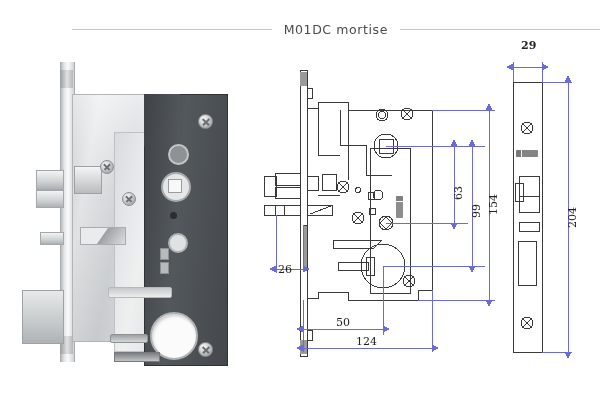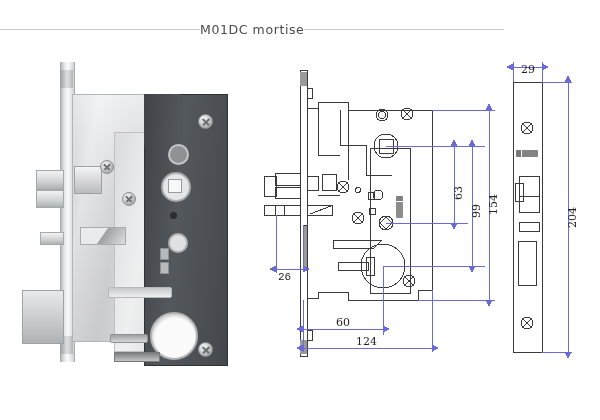--- a/index.html
+++ b/index.html
@@ -7,21 +7,21 @@
   body{
     width:600px;height:420px;background:#ffffff;
     font-family:"DejaVu Sans","Liberation Sans",sans-serif;
     overflow:hidden;position:relative;
   }
   .page{position:relative;width:600px;height:420px;}
 
   
   .title-bar{
     position:absolute;left:0;top:18px;width:600px;height:22px;
-    display:flex;align-items:center;justify-content:flex-start;gap:0;
+    display:flex;align-items:center;justify-content:flex-end;gap:12px;
   }
   .title-rule{height:1px;background:#c9c9c9;flex:0 0 auto;}
   .title-rule.left{width:200px;}
   .title-rule.right{width:200px;}
   .title-text{
     font-size:12.5px;color:#4a4a4a;letter-spacing:.6px;white-space:nowrap;
   }
 
   
   .photo{
@@ -358,27 +358,27 @@
       <line x1="489" y1="300" x2="495" y2="300"></line>
     </g>
   </svg>
 
   <div class="dim rot" style="left:452px;top:200px;">63</div>
 
   <div class="dim rot" style="left:470px;top:218px;">99</div>
 
   <div class="dim rot" style="left:487px;top:215px;">154</div>
 
-  <div class="dim" style="left:278px;top:271px;font-family:Liberation Mono, monospace;">26</div>
-
-  <div class="dim" style="left:336px;top:316px;">60</div>
+  <div class="dim" style="left:278px;top:263px;">26</div>
+
+  <div class="dim" style="left:336px;top:316px;">50</div>
 
   <div class="dim" style="left:356px;top:335px;">124</div>
 
-  <div class="dim" style="left:521px;top:63px;">29</div>
+  <div class="dim" style="left:521px;top:39px;font-weight:bold;">29</div>
 
   <div class="dim rot" style="left:566px;top:228px;">204</div>
 
   <div style="position:absolute;left:516px;top:150px;width:22px;height:7px;
               background:linear-gradient(90deg,#555 0%,#555 22%,transparent 22%,transparent 28%,#666 28%,#666 100%);
               opacity:.8;border-radius:1px;"></div>
 
   <div style="position:absolute;left:396px;top:196px;width:7px;height:22px;
               background:linear-gradient(180deg,#555 0%,#555 22%,transparent 22%,transparent 28%,#666 28%,#666 100%);
               opacity:.75;border-radius:1px;"></div>

